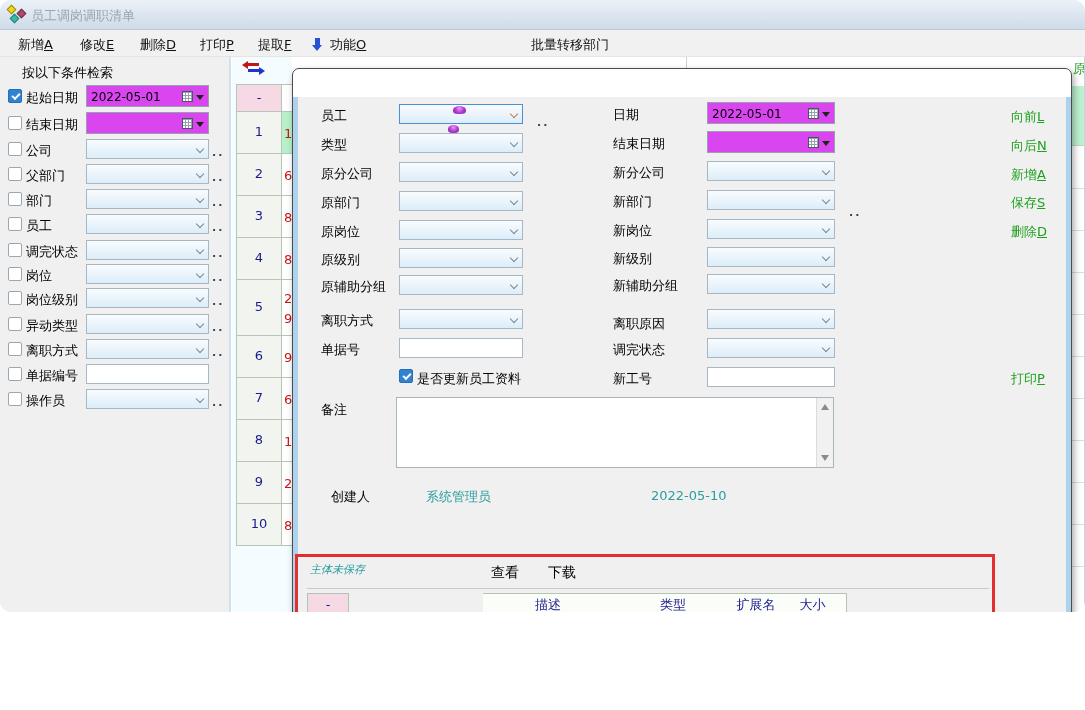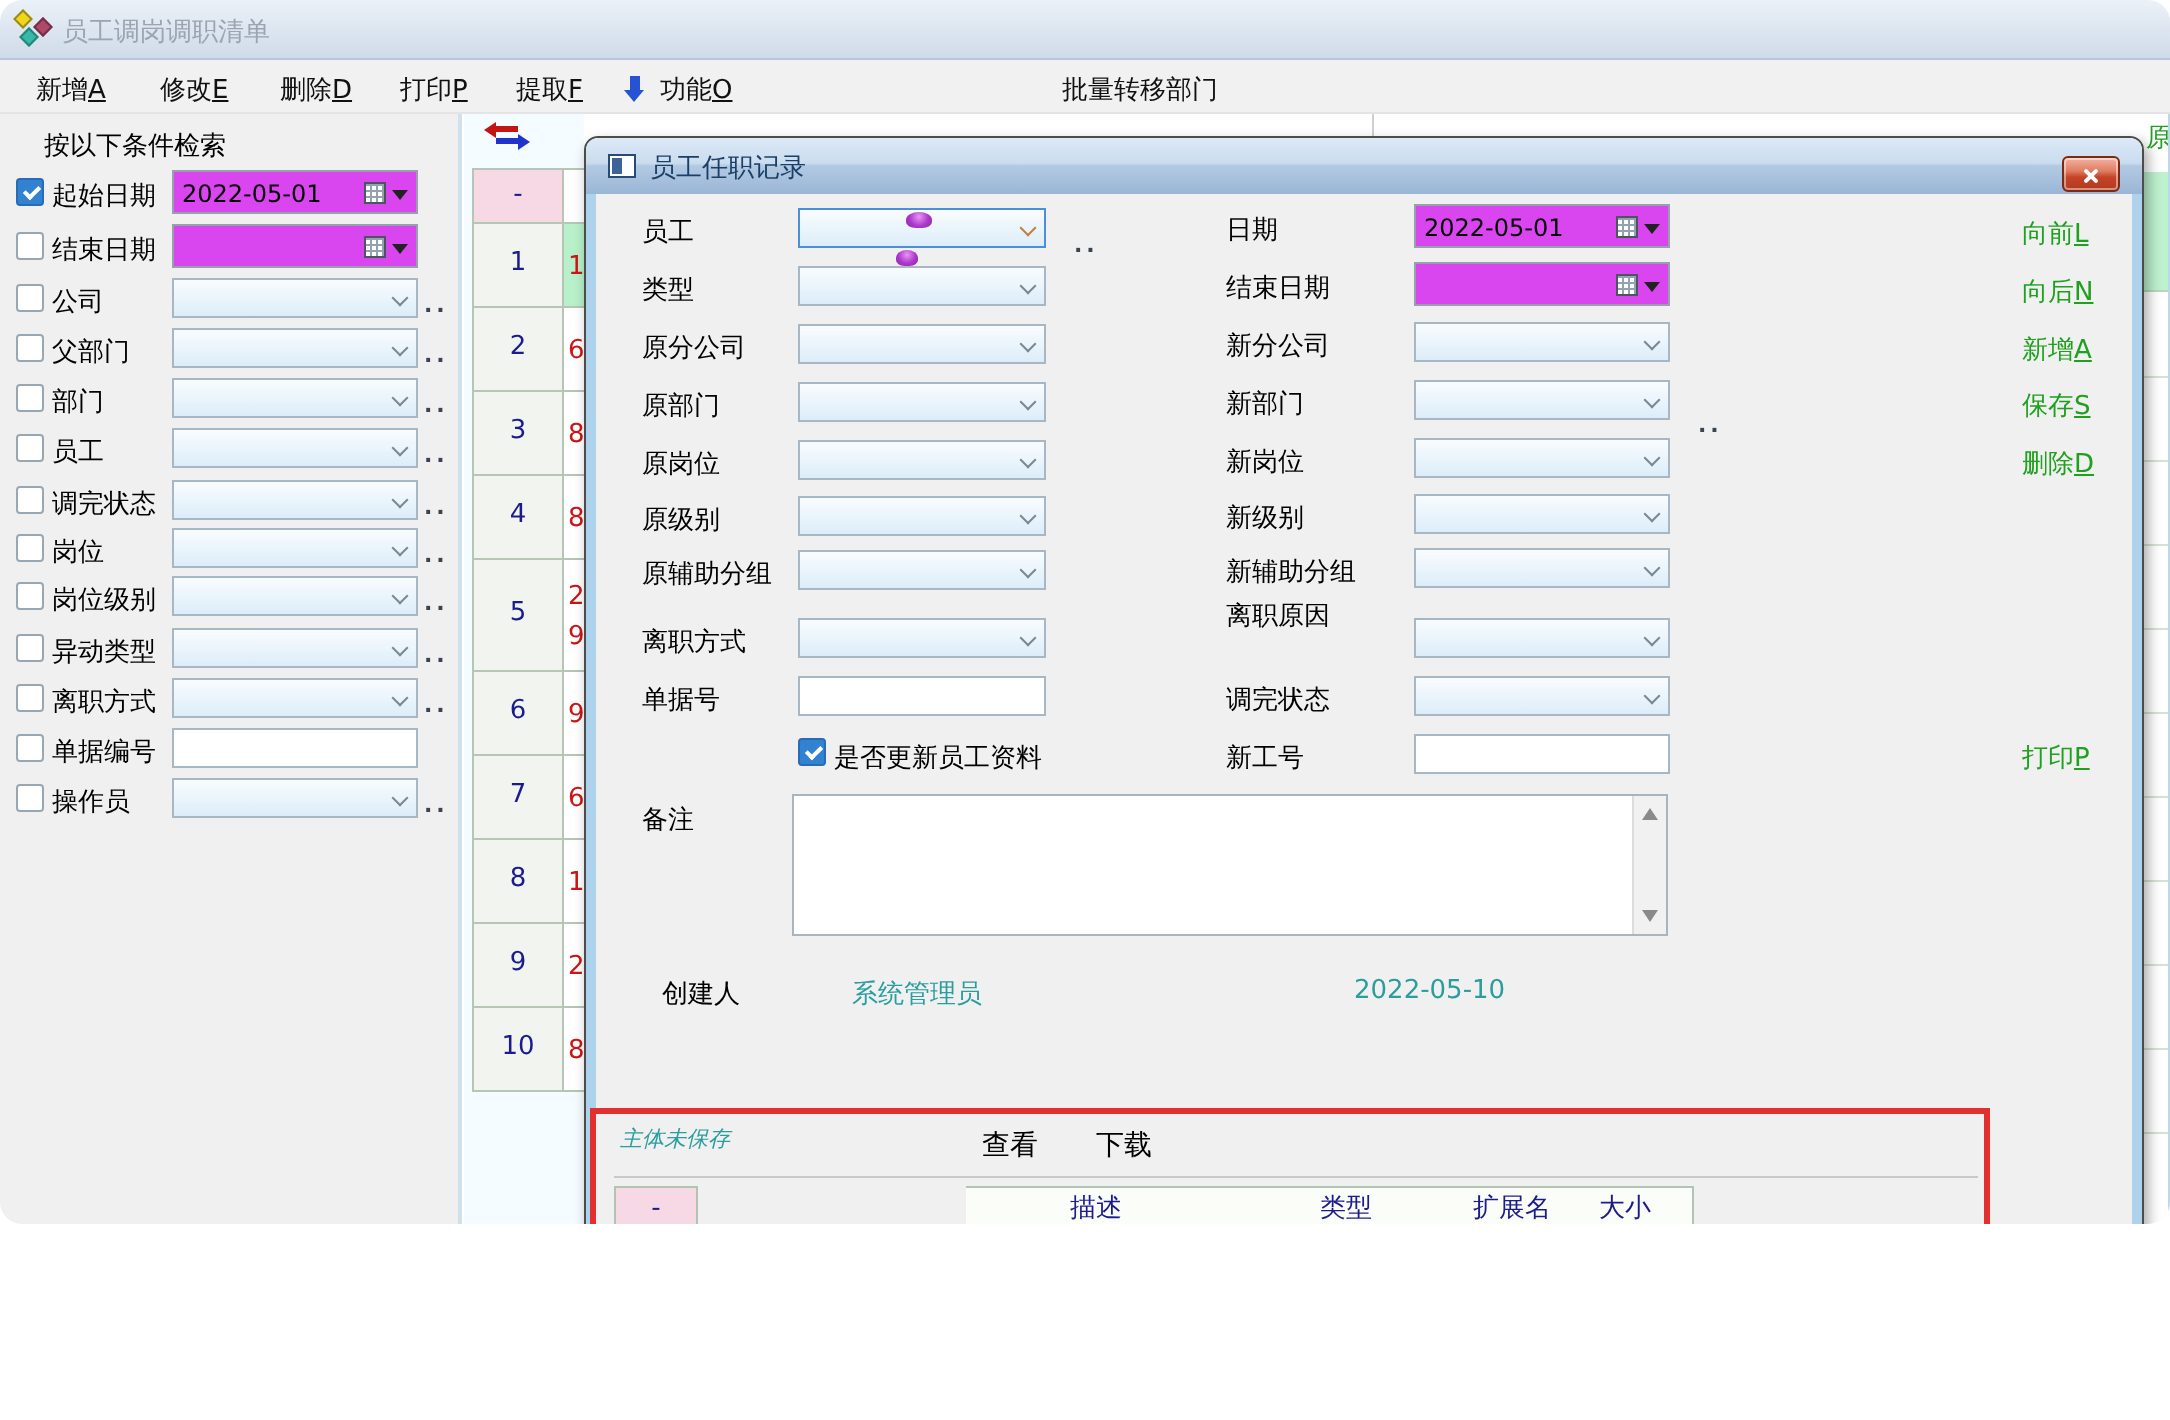--- a/index.html
+++ b/index.html
@@ -232,28 +232,20 @@
         <div style="position:absolute;left:0;top:341px;width:13px;height:1px;background:#d4e4d4;"></div>
         <div style="position:absolute;left:0;top:383px;width:13px;height:1px;background:#d4e4d4;"></div>
         <div style="position:absolute;left:0;top:425px;width:13px;height:1px;background:#d4e4d4;"></div>
         <div style="position:absolute;left:0;top:467px;width:13px;height:1px;background:#d4e4d4;"></div>
         <div style="position:absolute;left:0;top:509px;width:13px;height:1px;background:#d4e4d4;"></div>
       </div>
     <div style="position:absolute;left:12px;top:0;width:1px;height:653px;background:#bcd8ea;"></div>
   </div>
 
   <div id="dialog">
-    <div id="dlg-titlebar">
-      <span id="dlg-icon"></span>
-      <span id="dlg-title">员工任职记录</span>
-      <span id="dlg-close">
-          <span class="x1"></span>
-          <span class="x2"></span>
-        </span>
-    </div>
     <div id="dlg-body"></div>
     <div id="dlg-fields">
         <div class="dlabel" style="left:28px;top:38px;">员工</div>
         <div class="combo" style="left:106px;top:35px;width:124px;border-color:#4a90d8;">
           <span class="chev" style="border-color:#c08040;"></span>
         </div>
         <div class="dots" style="left:244px;top:47px;">..</div>
         <div class="dlabel" style="left:28px;top:67px;">类型</div>
         <div class="combo" style="left:106px;top:64px;width:124px;">
           <span class="chev"></span>
@@ -310,21 +302,21 @@
           <span class="chev"></span>
         </div>
         <div class="dlabel" style="left:320px;top:181px;">新级别</div>
         <div class="combo" style="left:414px;top:178px;width:128px;">
           <span class="chev"></span>
         </div>
         <div class="dlabel" style="left:320px;top:208px;">新辅助分组</div>
         <div class="combo" style="left:414px;top:205px;width:128px;">
           <span class="chev"></span>
         </div>
-        <div class="dlabel" style="left:320px;top:230px;text-align:center;">离职原因</div>
+        <div class="dlabel" style="left:320px;top:246px;text-align:center;">离职原因</div>
         <div class="combo" style="left:414px;top:240px;width:128px;">
           <span class="chev"></span>
         </div>
         <div class="dlabel" style="left:320px;top:272px;">调完状态</div>
         <div class="combo" style="left:414px;top:269px;width:128px;">
           <span class="chev"></span>
         </div>
         <div class="dlabel" style="left:320px;top:301px;">新工号</div>
         <div class="tin" style="left:414px;top:298px;width:128px;"></div>
         <div class="pmark" style="left:160px;top:37px;width:13px;height:8px;"></div>
@@ -333,21 +325,21 @@
         <div class="dlabel" style="left:124px;top:301px;">是否更新员工资料</div>
         <div class="dlabel" style="left:28px;top:332px;">备注</div>
         <div style="position:absolute;left:103px;top:328px;width:438px;height:71px;background:#fff;border:1px solid #a8b4be;">
           <span style="position:absolute;right:0;top:0;width:17px;height:100%;background:#f1f1f1;border-left:1px solid #dcdcdc;">
             <span class="sbup"></span>
             <span class="sbdn"></span>
           </span>
         </div>
         <div class="dlabel" style="left:38px;top:419px;">创建人</div>
         <div class="dlabel teal" style="left:133px;top:419px;">系统管理员</div>
-        <div class="dlabel teal" style="left:358px;top:419px;margin-left:26px;">2022-05-10</div>
+        <div class="dlabel teal" style="left:358px;top:419px;">2022-05-10</div>
         <div class="glink mn" style="left:718px;top:39px;">向前<u>L</u></div>
         <div class="glink mn" style="left:718px;top:68px;">向后<u>N</u></div>
         <div class="glink mn" style="left:718px;top:97px;">新增<u>A</u></div>
         <div class="glink mn" style="left:718px;top:125px;">保存<u>S</u></div>
         <div class="glink mn" style="left:718px;top:154px;">删除<u>D</u></div>
         <div class="glink mn" style="left:718px;top:301px;">打印<u>P</u></div>
         <div class="glink mn" style="left:718px;top:600px;">返回<u>R</u></div>
         <div style="" id="attach">
           <div class="teal" style="position:absolute;left:12px;top:5px;font-size:11px;font-style:italic;">主体未保存</div>
           <div style="position:absolute;left:193px;top:7px;font-size:14px;">查看</div>

